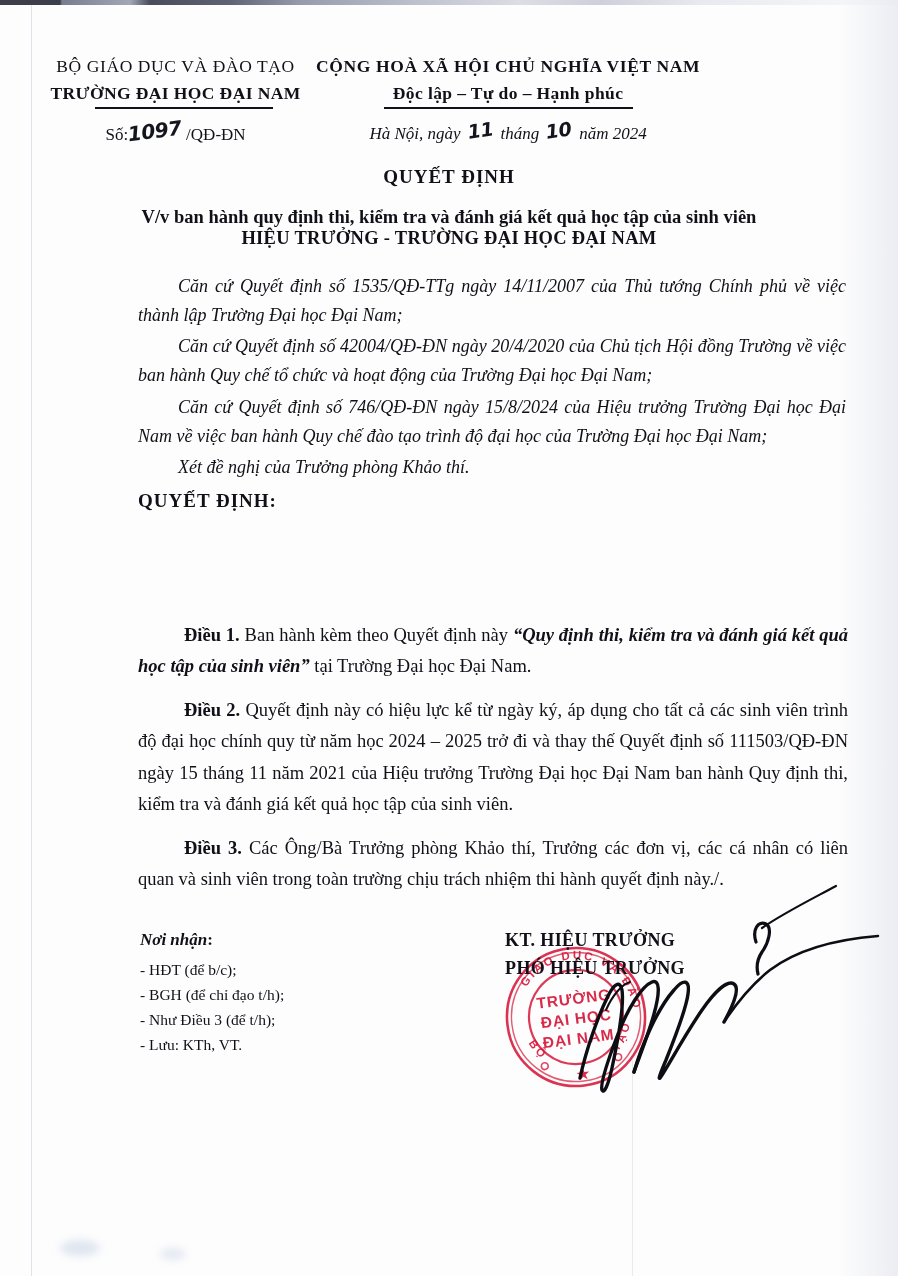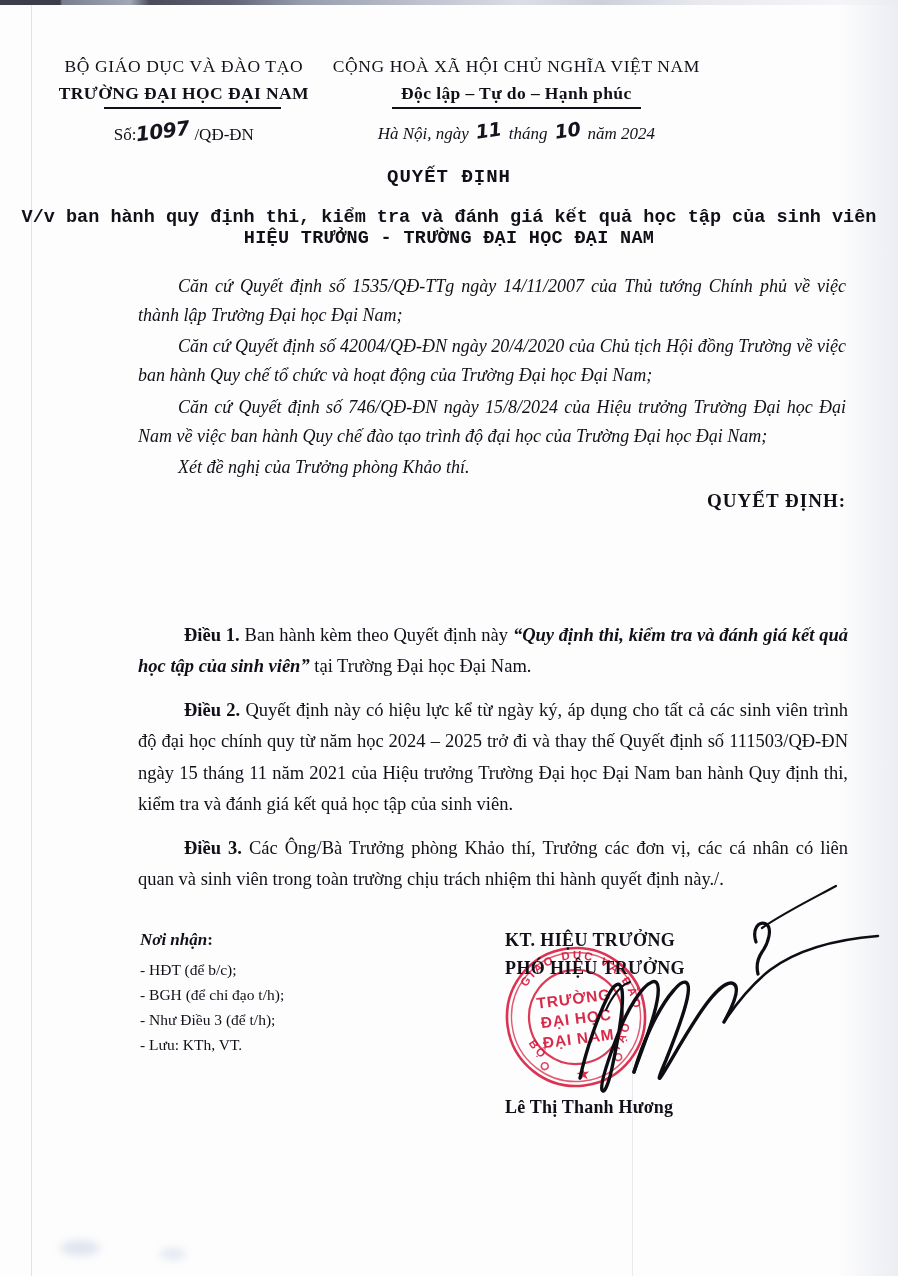--- a/index.html
+++ b/index.html
@@ -79,21 +79,21 @@
   .hdr-right {
     flex: 1;
     text-align: center;
     padding-right: 36px;
   }
   .hdr-l1 {
     font-size: 17.5px;
     letter-spacing: 0.6px;
     white-space: nowrap;
   }
-  .hdr-l1.bold { font-weight: normal; }
+  .hdr-l1.bold { font-weight: bold; }
   .hdr-l2-wrap {
     margin-top: 6px;
     white-space: nowrap;
   }
   .hdr-l2 {
     font-size: 17.5px;
     font-weight: bold;
     letter-spacing: 0.4px;
     display: inline-block;
     position: relative;
@@ -149,21 +149,20 @@
     padding: 0 3px;
     color: #15151f;
   }
 
   
   .title-block {
     position: absolute;
     top: 166px; left: 0;
     width: 898px;
     text-align: center;
-    font-family: Liberation Mono, monospace;
   }
   .doc-title {
     font-size: 19px;
     font-weight: bold;
     letter-spacing: 1px;
   }
   .doc-subtitle {
     margin-top: 19px;
     font-size: 18.5px;
     font-weight: bold;
@@ -185,21 +184,21 @@
     font-size: 18px;
     font-style: italic;
     line-height: 1.62;
     text-align: justify;
     text-indent: 40px;
     text-justify: inter-word;
   }
   p.basis.last { margin-bottom: 8px; }
 
   .decide-word {
-    text-align: right;
+    text-align: left;
     font-size: 19px;
     font-weight: bold;
     letter-spacing: 1px;
   }
 
   .articles {
     position: absolute;
     top: 620px; left: 138px;
     width: 710px;
   }
@@ -405,16 +404,15 @@
                  C 106,170 124,136 142,110 C 156,90 168,80 174,84 C 180,88 174,104 164,122" stroke-width="3.4"></path>
         <path d="M 164,122 C 176,104 192,84 210,70 C 234,52 268,40 318,36" stroke-width="2.6"></path>
         <path d="M 46,110 C 52,96 62,84 70,82" stroke-width="2"></path>
       </g>
     </svg>
   </div>
 
   <div class="signature">
     <div class="sig-line1">KT. HIỆU TRƯỞNG</div>
     <div class="sig-line2">PHÓ HIỆU TRƯỞNG</div>
-    <div class="sig-name">Lê Thị Thanh Hương</div>
   </div>
 
 </div>
 
 </body></html>

